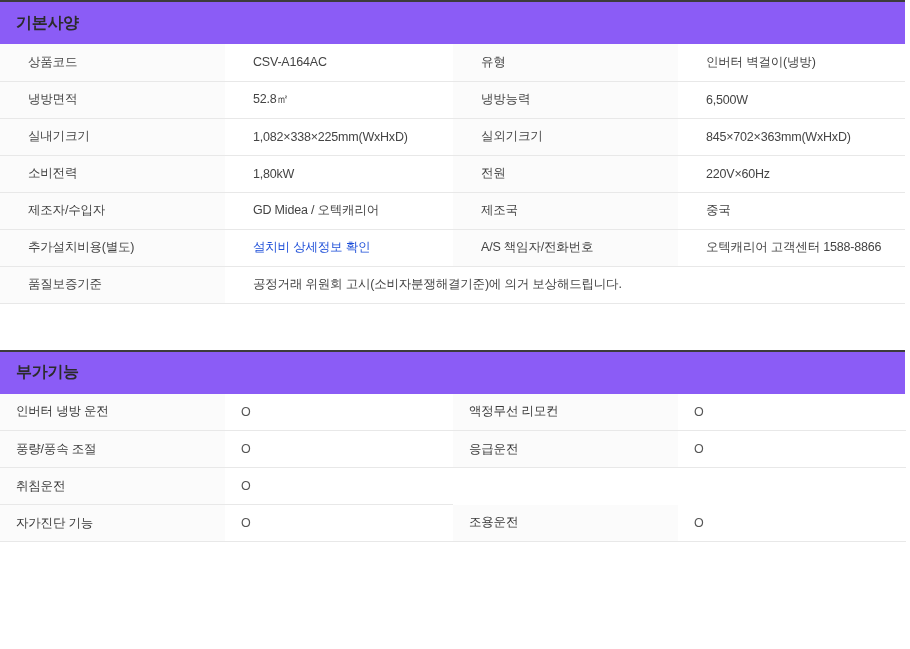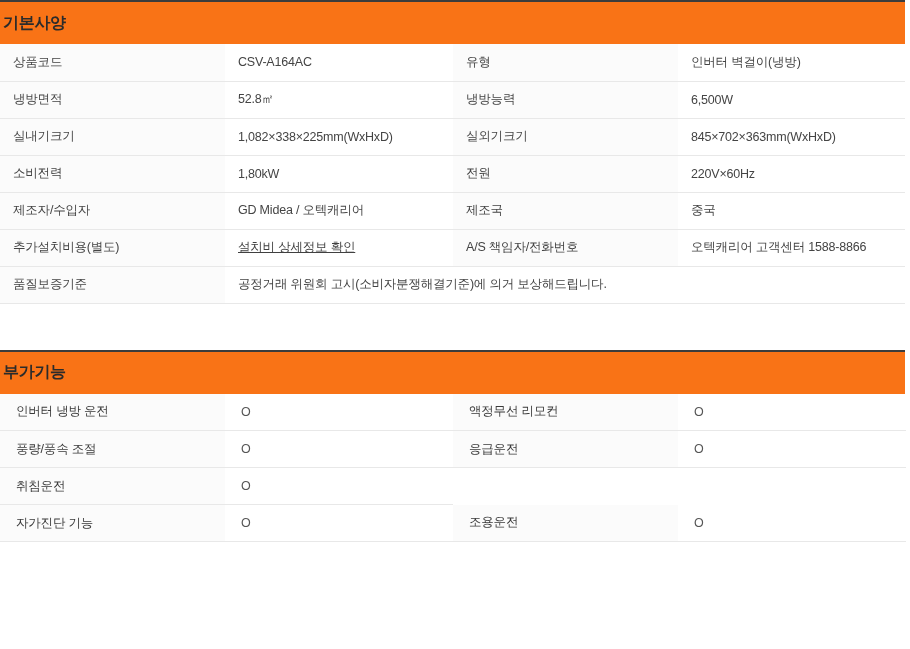--- a/index.html
+++ b/index.html
@@ -20,44 +20,44 @@
     position: relative;
   }
 
   
   .section {
     width: 905px;
     margin: 0 0 0 0;
   }
   .section-header {
     border-top: 2px solid #3c3c3c;
-    background: #f97316;
+    background: #8b5cf6;
     height: 44px;
     display: flex;
     align-items: center;
-    padding-left: 3px;
+    padding-left: 16px;
     box-sizing: border-box;
   }
   .section-title {
     font-size: 16px;
     font-weight: bold;
     color: #2b2b2b;
     letter-spacing: -0.3px;
   }
 
   
   table.spec {
     width: 905px;
     border-collapse: collapse;
     table-layout: fixed;
   }
   table.spec td {
     border-bottom: 1px solid #e8e8e8;
     height: 37px;
-    padding: 0 0 0 13px;
+    padding: 0 0 0 28px;
     vertical-align: middle;
     font-size: 12.5px;
     color: #444444;
     letter-spacing: -0.2px;
     box-sizing: border-box;
   }
   td.th {
     background: #fbfbfb;
     color: #3a3a3a;
     width: 225px;
@@ -74,22 +74,21 @@
   }
   td.td2 {
     background: #ffffff;
     color: #555555;
   }
   td.td-wide {
     background: #ffffff;
     color: #555555;
   }
   .linktext {
-    text-decoration: underline;
-    color: #404040;
+    color: #1d4ed8;
     cursor: pointer;
   }
 
   .gap {
     height: 46px;
   }
 
   
   table.feature {
     width: 905px;

